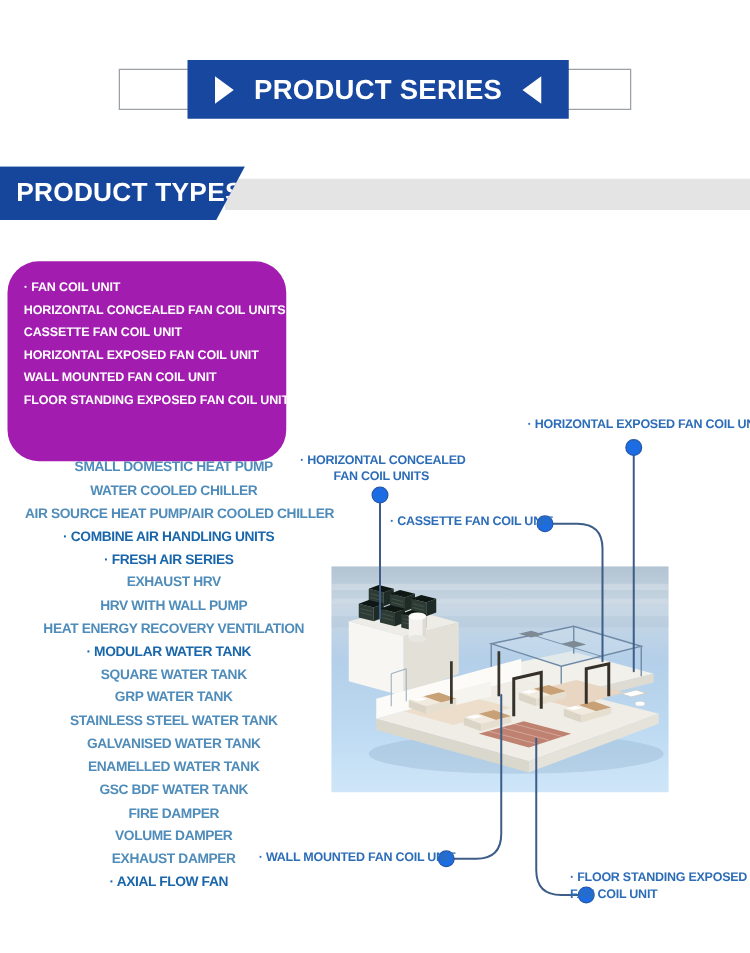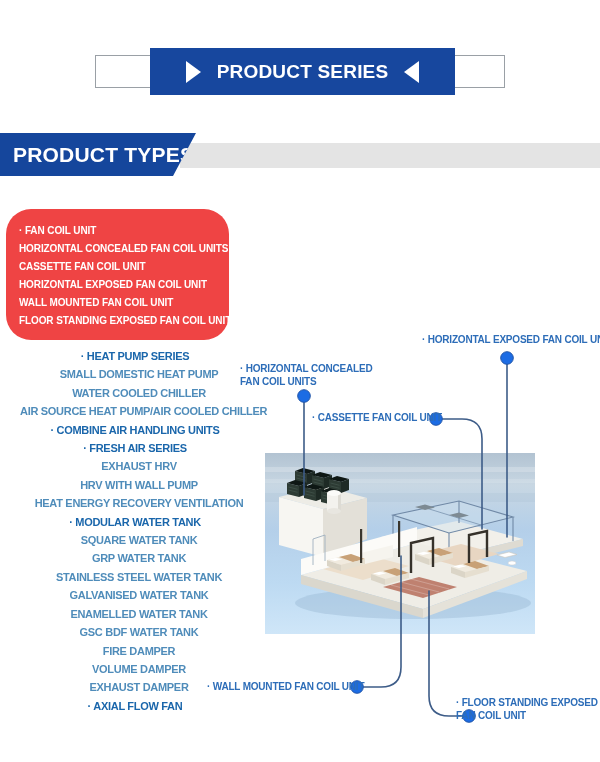--- a/index.html
+++ b/index.html
@@ -11,55 +11,55 @@
 
   
   .banner-strip{
     left:95px;top:55px;width:408px;height:31px;
     background:#ffffff;border:1px solid #9aa0a6;
   }
   .banner-bar{
     left:150px;top:48px;width:305px;height:47px;background:#17479e;
     display:flex;align-items:center;justify-content:center;gap:16px;
   }
-  .banner-title{color:#ffffff;font-size:19px;font-weight:700;letter-spacing:.2px;}
+  .banner-title{color:#ffffff;font-size:22px;font-weight:700;letter-spacing:.2px;}
   .tri-right{width:0;height:0;border-top:11px solid transparent;border-bottom:11px solid transparent;border-left:15px solid #ffffff;}
   .tri-left{width:0;height:0;border-top:11px solid transparent;border-bottom:11px solid transparent;border-right:15px solid #ffffff;}
 
   
   .types-graybar{left:180px;top:143px;width:420px;height:25px;background:#e4e4e4;z-index:1;}
   .types-flag{
     left:0;top:133px;width:196px;height:43px;background:#15469c;z-index:2;
     clip-path:polygon(0 0,100% 0,calc(100% - 23px) 100%,0 100%);
     display:flex;align-items:center;
   }
   .types-title{color:#ffffff;font-size:21px;font-weight:700;padding-left:13px;letter-spacing:.2px;}
 
   
   .fc-box{
-    left:6px;top:209px;width:223px;height:131px;background:#ef4444;
+    left:6px;top:209px;width:223px;height:160px;background:#a21caf;
     border-radius:25px;padding:13px 0 0 13px;box-sizing:border-box;z-index:2;
   }
   .fc-item{color:#ffffff;font-size:10px;font-weight:700;line-height:18px;letter-spacing:-0.1px;white-space:nowrap;}
 
   
   .plist{left:8px;top:347px;width:250px;}
   .pl-item{
     color:#4f8cba;font-size:11px;font-weight:700;line-height:18.4px;
     letter-spacing:-0.3px;white-space:nowrap;padding-left:12px;text-align:center;
   }
   .pl-item.head{color:#1a66ab;text-indent:-8px;}
 
   
   .callout{
     color:#2d6db8;font-size:10px;font-weight:700;letter-spacing:-0.2px;
     white-space:nowrap;z-index:4;line-height:12.5px;
   }
   .co-exposed{left:422px;top:334px;}
-  .co-concealed{left:240px;top:363px;width:130px;text-align:left;}
+  .co-concealed{left:240px;top:363px;width:130px;text-align:center;}
   .co-cassette{left:312px;top:412px;}
   .co-wall{left:207px;top:681px;}
   .co-floor{left:456px;top:697px;width:136px;text-align:left;}
 
   .illu{left:265px;top:453px;width:270px;height:181px;z-index:2;}
   .overlay{left:0;top:0;width:600px;height:762px;z-index:3;pointer-events:none;}
 </style>
 </head>
 <body>
 

